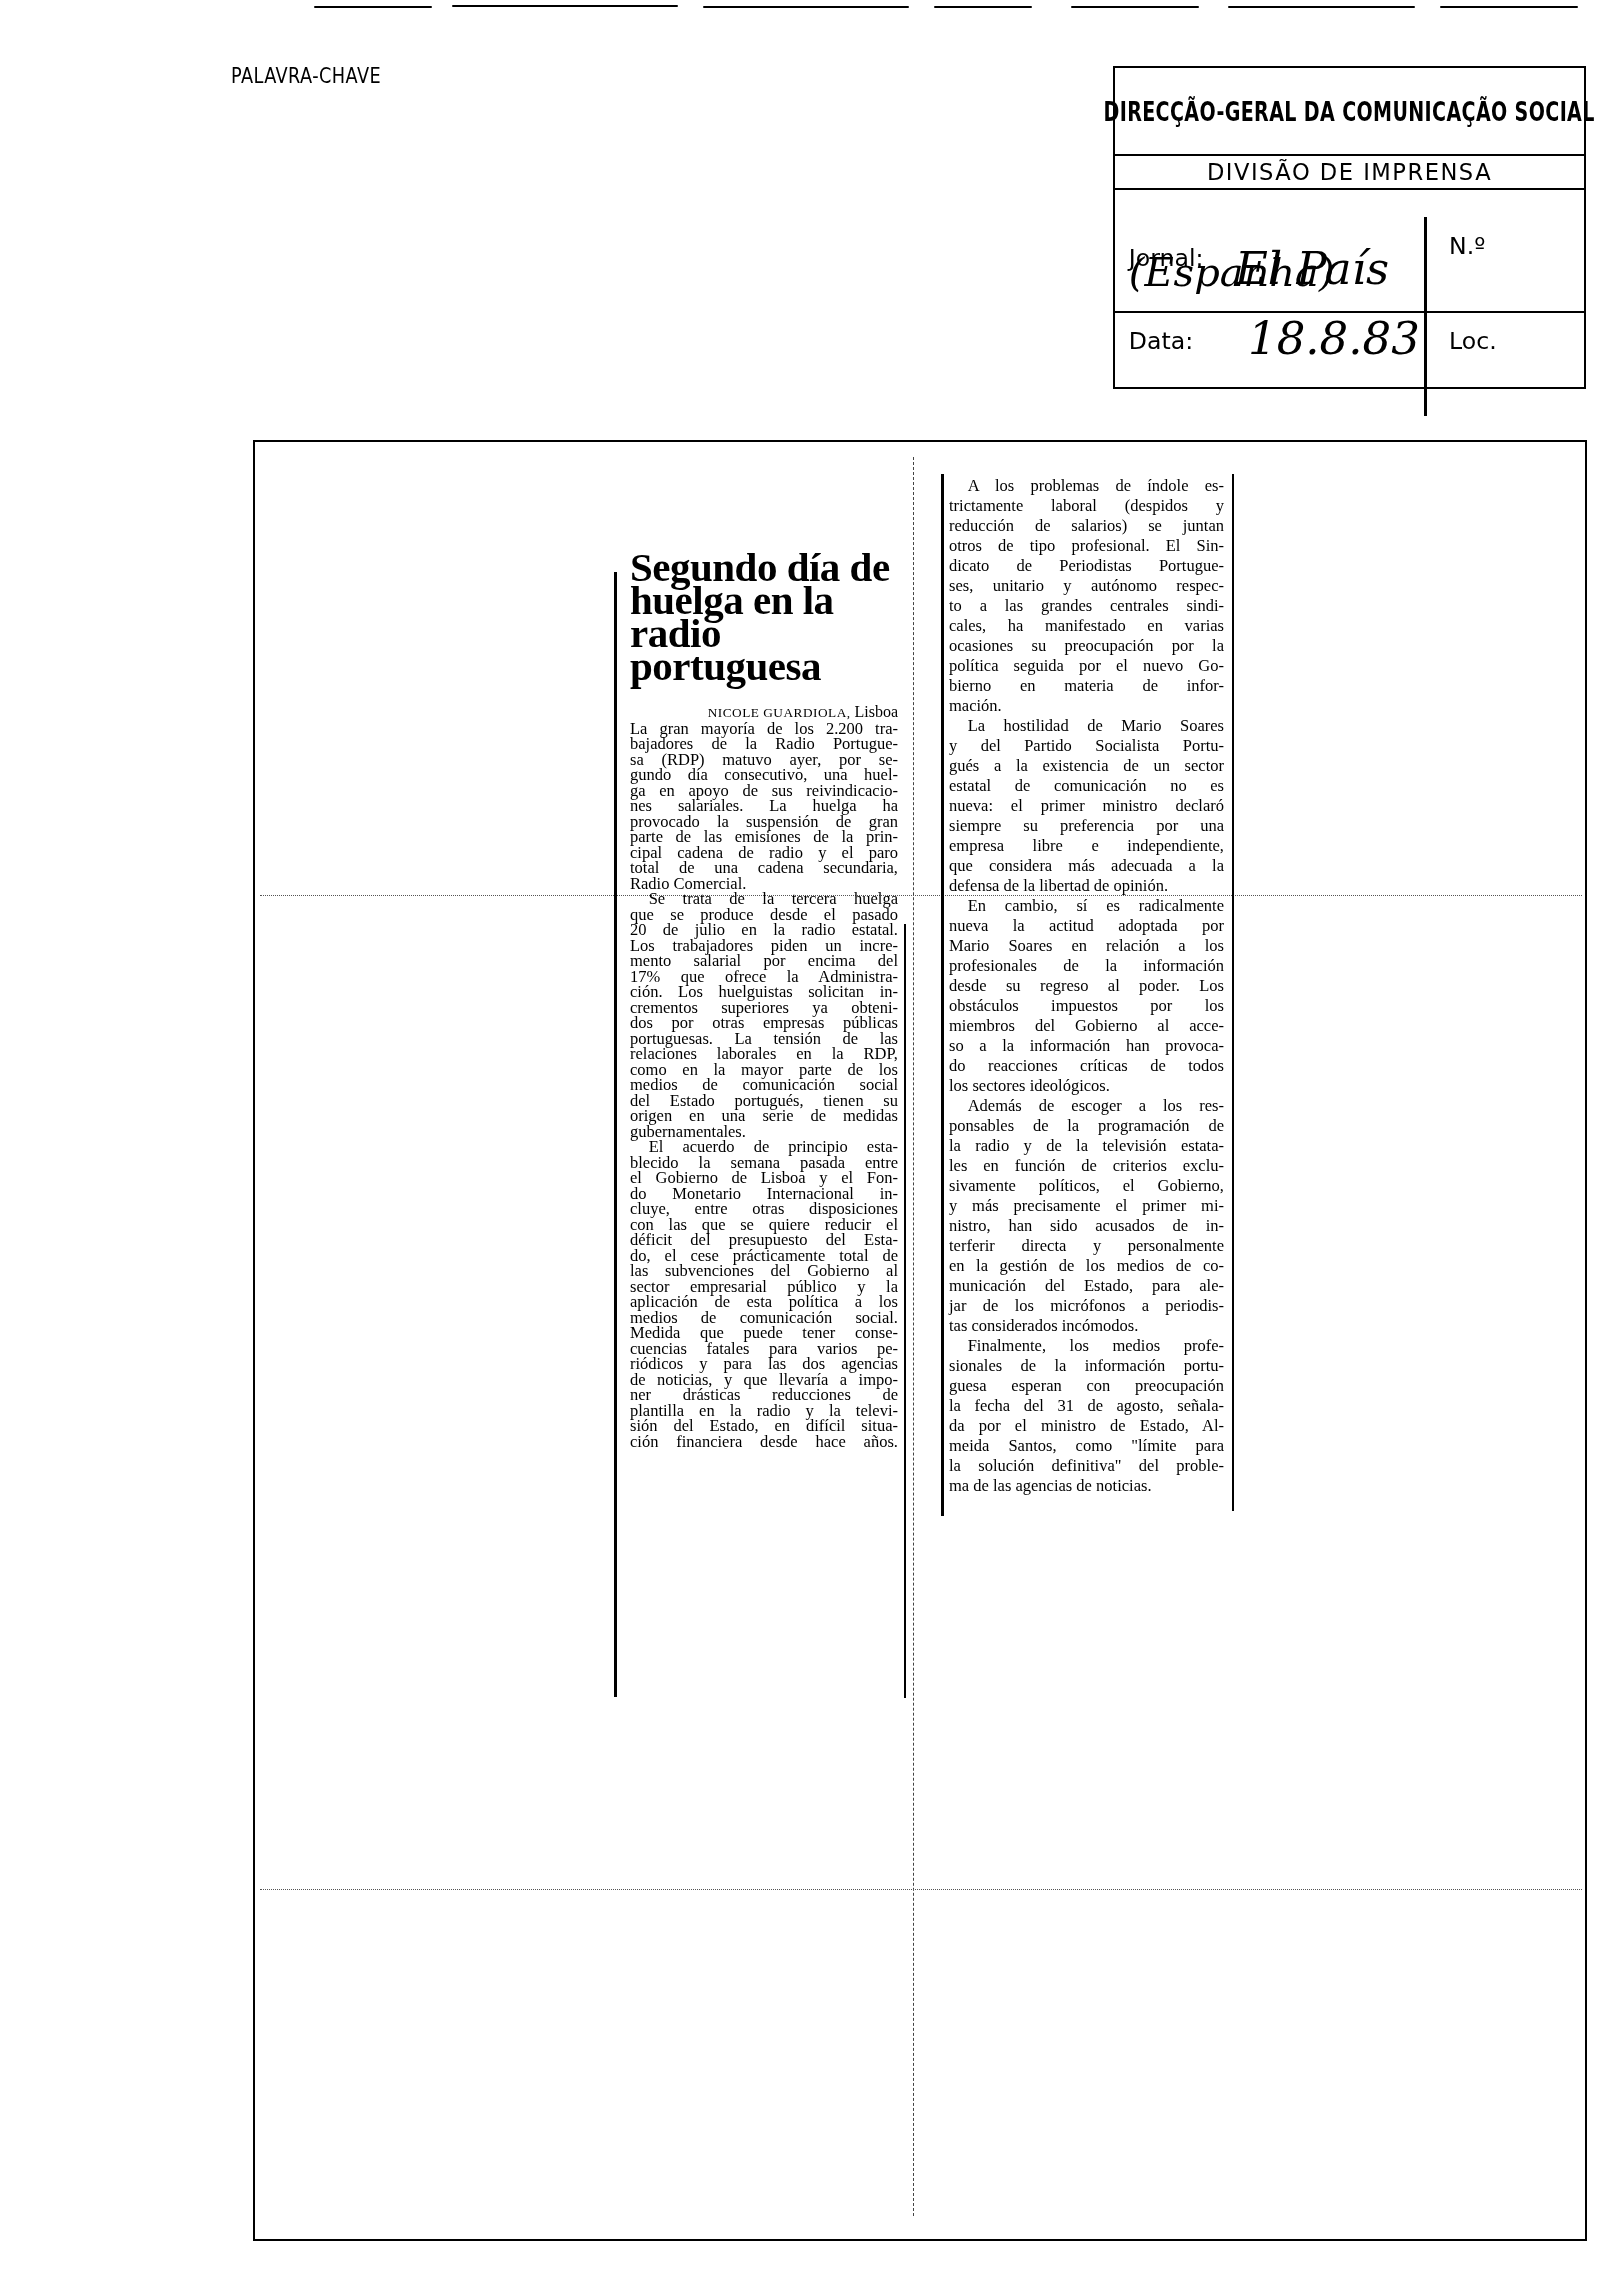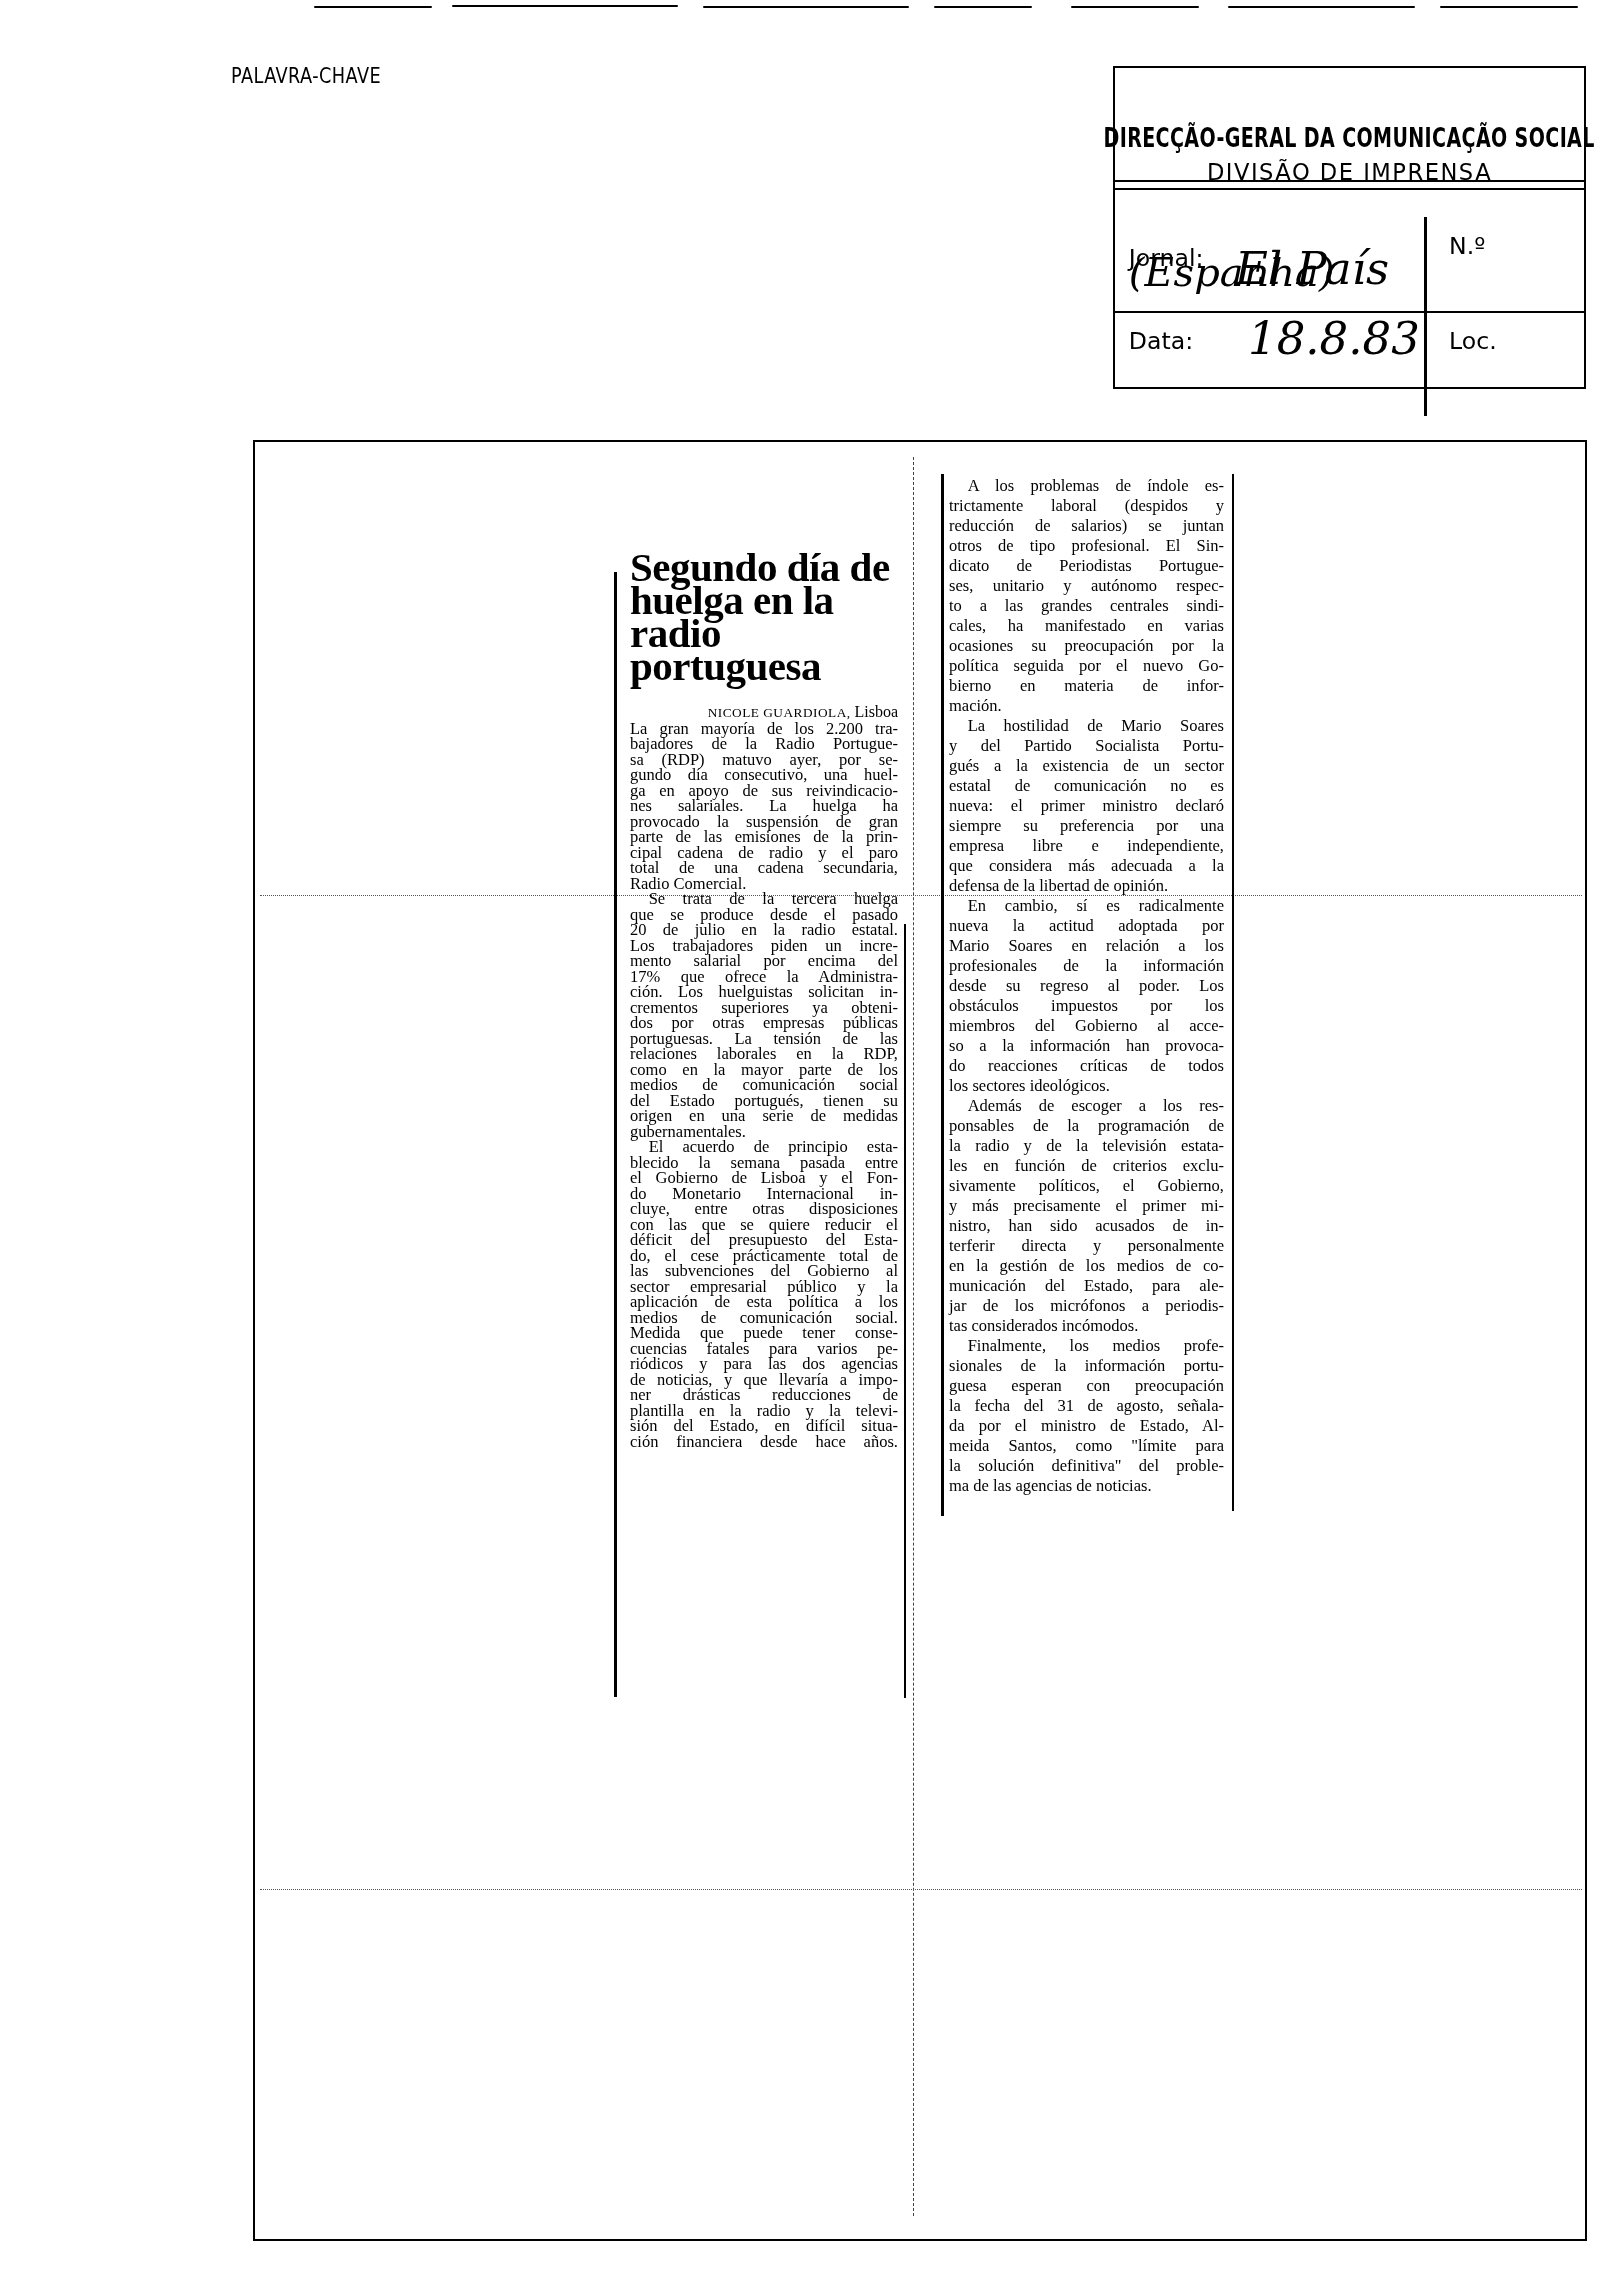--- a/index.html
+++ b/index.html
@@ -16,21 +16,20 @@
   
   .stamp {
     position: absolute; left: 1113px; top: 66px; width: 473px; height: 323px;
     border: 2.5px solid #000; box-sizing: border-box;
   }
   .stamp-row { position: absolute; left: 0; right: 0; border-bottom: 2.5px solid #000; box-sizing: border-box; }
   .stamp-title {
     top: 0; height: 88px; display: flex; align-items: center; justify-content: center;
     font-family: "DejaVu Sans", sans-serif; font-weight: bold; font-size: 26.5px;
     letter-spacing: 0.5px;
-    margin-top: 26px;
   }
   .stamp-title span { display: inline-block; transform: scaleX(0.72); white-space: nowrap; }
   .stamp-division {
     top: 88px; height: 34px; display: flex; align-items: center; justify-content: center;
     font-family: "DejaVu Sans", sans-serif; font-size: 22.6px; letter-spacing: 1.5px;
   }
   .stamp-jornal { top: 149px; height: 96px; }
   .stamp-data { top: 216px; height: 132px; border-bottom: none; }
   .stamp-cell-divider { position: absolute; left: 309px; top: 0; bottom: 0; width: 2.5px; background: #000; }
   .stamp-label {

